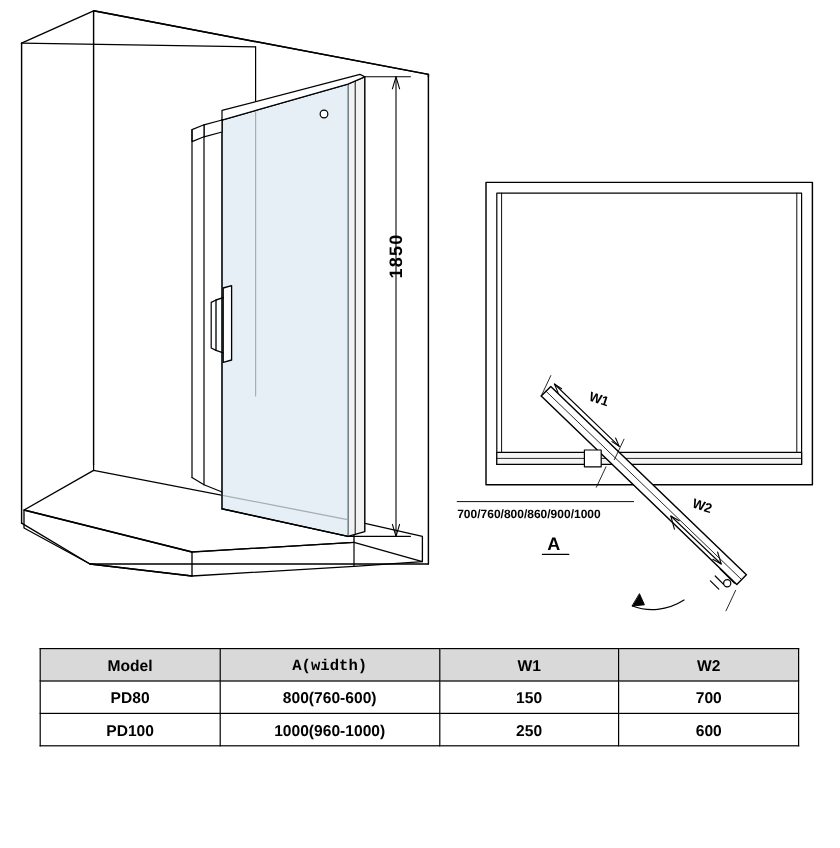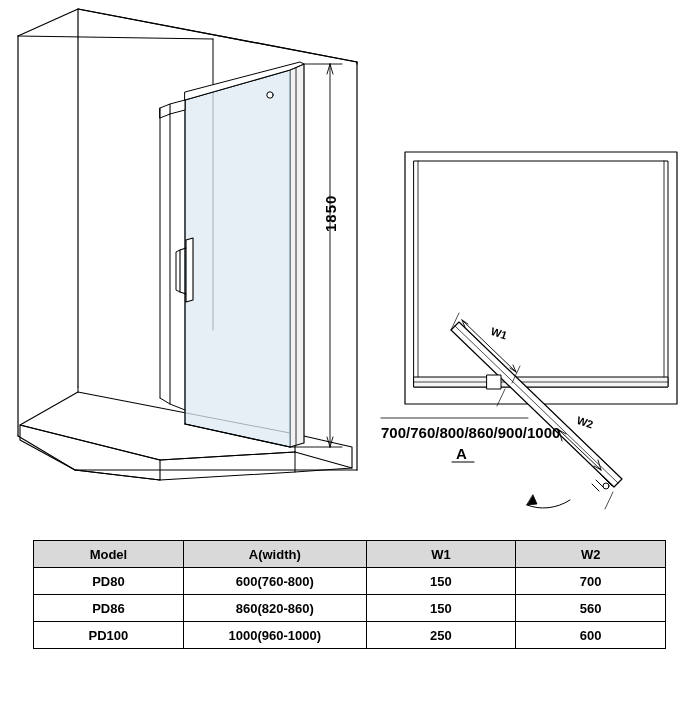--- a/index.html
+++ b/index.html
@@ -47,42 +47,42 @@
   }
   table.spec thead th {
     background: #d9d9d9;
     font-size: 13px;
   }
   table.spec tbody td {
     background: #ffffff;
     font-size: 13px;
   }
   .col-model { width: 150px; }
-  .col-awidth { width: 183px; }
+  .col-awidth { width: 183px; font-family: Liberation Mono, monospace; }
   .col-w1 { width: 150px; }
   .col-w2 { width: 150px; }
   .lbl {
     position: absolute;
     font-family: "Liberation Sans", sans-serif;
     color: #000;
   }
   .lbl-1850 {
     left: 322px;
     top: 232px;
     font-size: 15px;
     font-weight: bold;
     letter-spacing: 1px;
     transform: rotate(-90deg);
     transform-origin: left top;
     white-space: nowrap;
   }
   .lbl-range {
     left: 381px;
     top: 424px;
-    font-size: 15px;
+    font-size: 10px;
     font-weight: bold;
     white-space: nowrap;
   }
   .lbl-A {
     left: 456px;
     top: 445px;
     font-size: 15px;
     font-weight: bold;
   }
   .lbl-w1 {
@@ -242,29 +242,23 @@
         <tr>
           <th class="col-model">Model</th>
           <th class="col-awidth">A(width)</th>
           <th class="col-w1">W1</th>
           <th class="col-w2">W2</th>
         </tr>
       </thead>
       <tbody>
         <tr>
           <td>PD80</td>
-          <td>600(760-800)</td>
+          <td>800(760-600)</td>
           <td>150</td>
           <td>700</td>
-        </tr>
-        <tr>
-          <td>PD86</td>
-          <td>860(820-860)</td>
-          <td>150</td>
-          <td>560</td>
         </tr>
         <tr>
           <td>PD100</td>
           <td>1000(960-1000)</td>
           <td>250</td>
           <td>600</td>
         </tr>
       </tbody>
     </table>
   </div>

